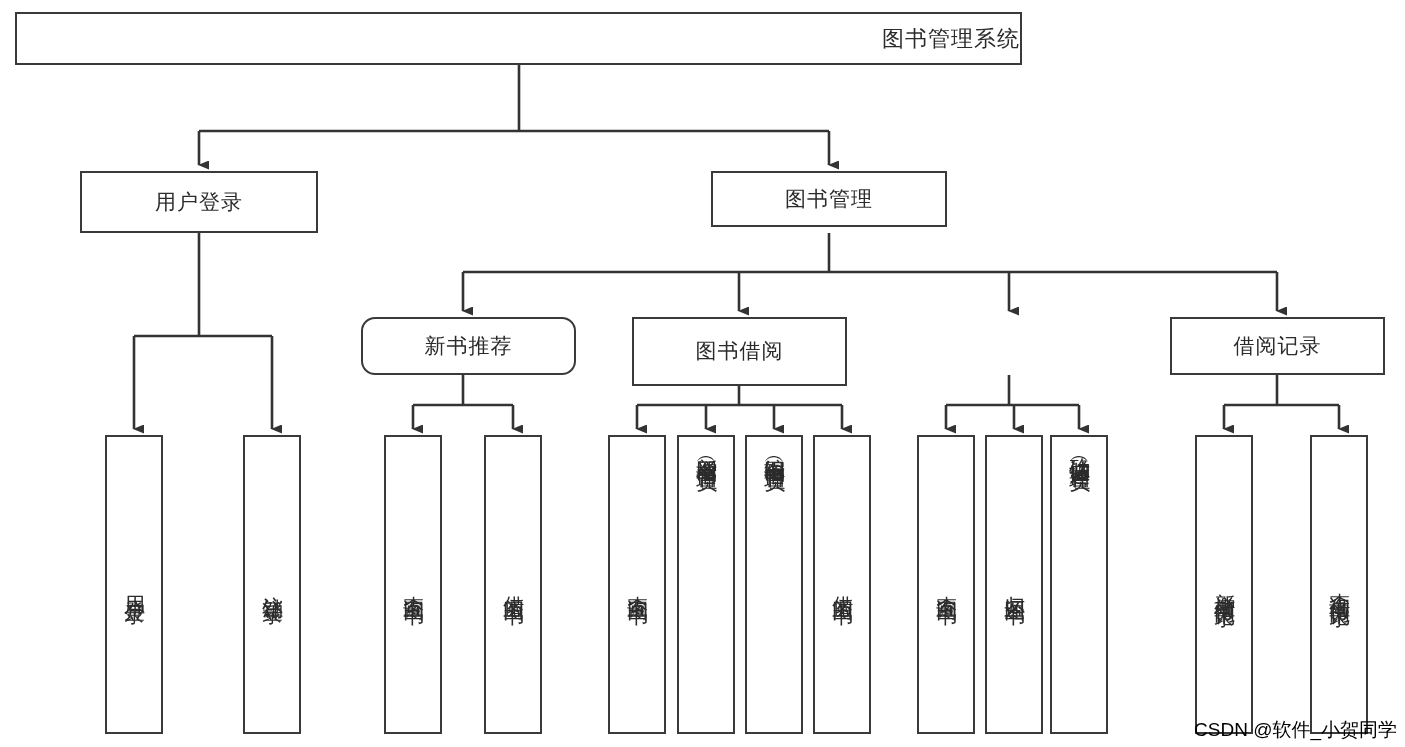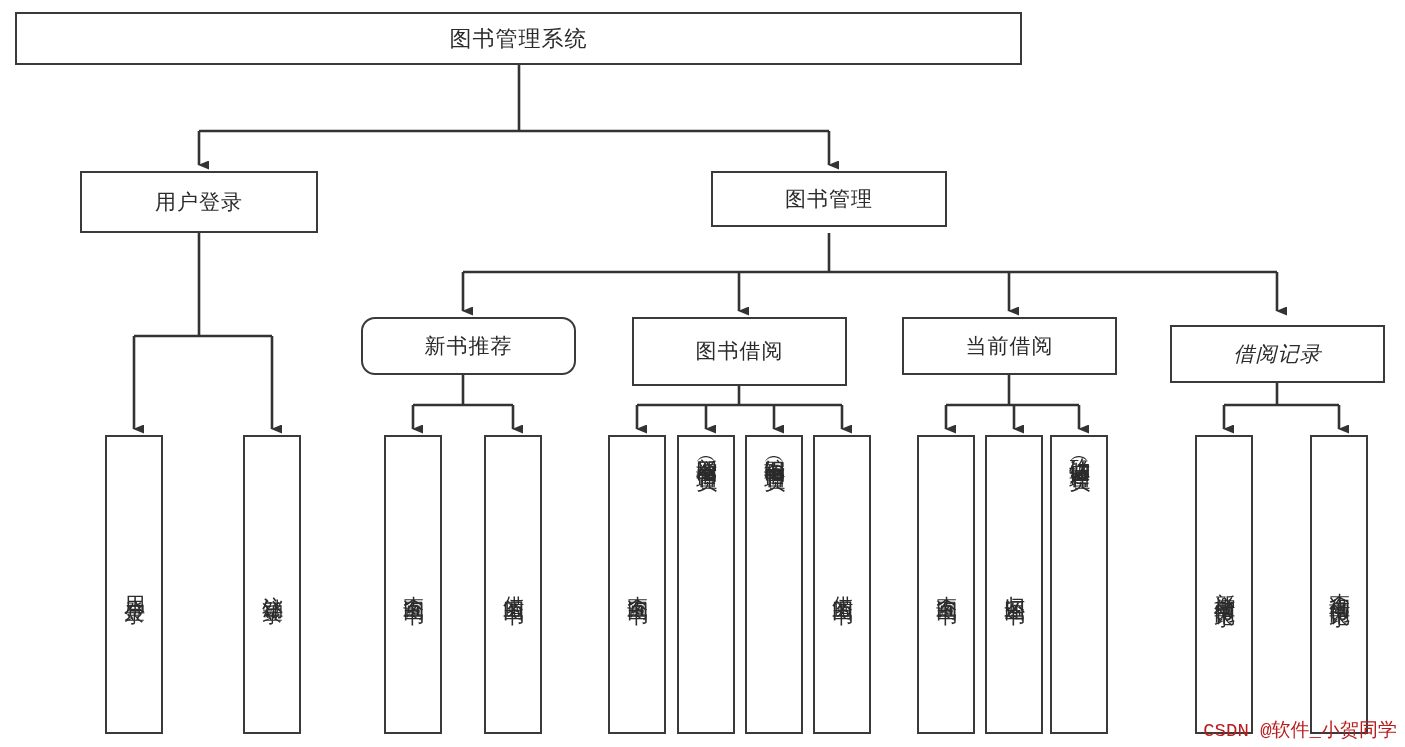--- a/index.html
+++ b/index.html
@@ -73,24 +73,24 @@
   }
   .node.leaf.tall-text .node-label {
     font-size: 21px;
     letter-spacing: 2px;
   }
   #watermark {
     position: absolute;
     right: 8px;
     bottom: 4px;
     font-size: 19px;
-    color: #b91c1c;
+    color: #000000;
     z-index: 5;
     white-space: nowrap;
-    font-family: Liberation Mono, monospace;
+    font-family: Liberation Sans, sans-serif;
   }
 </style>
 </head>
 <body>
 
 <div id="diagram-root">
 
   <svg id="connectors" viewBox="0 0 1405 747" xmlns="http://www.w3.org/2000/svg">
     <defs>
       <marker id="arrow" markerWidth="9" markerHeight="11" refX="4.5" refY="10" orient="auto" markerUnits="userSpaceOnUse">
@@ -137,45 +137,42 @@
       <path d="M1014,405 L1014,429" marker-end="url(#arrow)"></path>
       <path d="M1079,405 L1079,429" marker-end="url(#arrow)"></path>
 
       <path d="M1277,375 L1277,405"></path>
       <path d="M1224,405 L1339,405"></path>
       <path d="M1224,405 L1224,429" marker-end="url(#arrow)"></path>
       <path d="M1339,405 L1339,429" marker-end="url(#arrow)"></path>
     </g>
   </svg>
 
-  <div class="node root horiz" style="left:15px; top:12px; width:1007px; height:53px;">
+  <div class="node root horiz" style="left:15px; top:12px; width:1007px; height:53px;justify-content:flex-end;">
     <span class="node-label">图书管理系统</span>
   </div>
 
   <div class="node horiz" style="left:80px; top:171px; width:238px; height:62px;">
     <span class="node-label">用户登录</span>
   </div>
 
   <div class="node horiz" style="left:711px; top:171px; width:236px; height:56px;">
     <span class="node-label">图书管理</span>
   </div>
 
   <div class="node horiz" style="left:361px; top:317px; width:215px; height:58px;border-radius:14px;">
     <span class="node-label">新书推荐</span>
   </div>
 
   <div class="node horiz" style="left:632px; top:317px; width:215px; height:69px;">
     <span class="node-label">图书借阅</span>
   </div>
 
-  <div class="node horiz" style="left:902px; top:317px; width:215px; height:58px;">
-    <span class="node-label">当前借阅</span>
-  </div>
-
-  <div class="node horiz" style="left:1170px; top:325px; width:215px; height:58px;font-style:italic;">
+
+  <div class="node horiz" style="left:1170px; top:317px; width:215px; height:58px;">
     <span class="node-label">借阅记录</span>
   </div>
 
   <div class="node leaf" style="left:105px; top:435px; width:58px; height:299px;">
     <span class="node-label">用户登录</span>
   </div>
 
   <div class="node leaf" style="left:243px; top:435px; width:58px; height:299px;">
     <span class="node-label">注销登录</span>
   </div>

